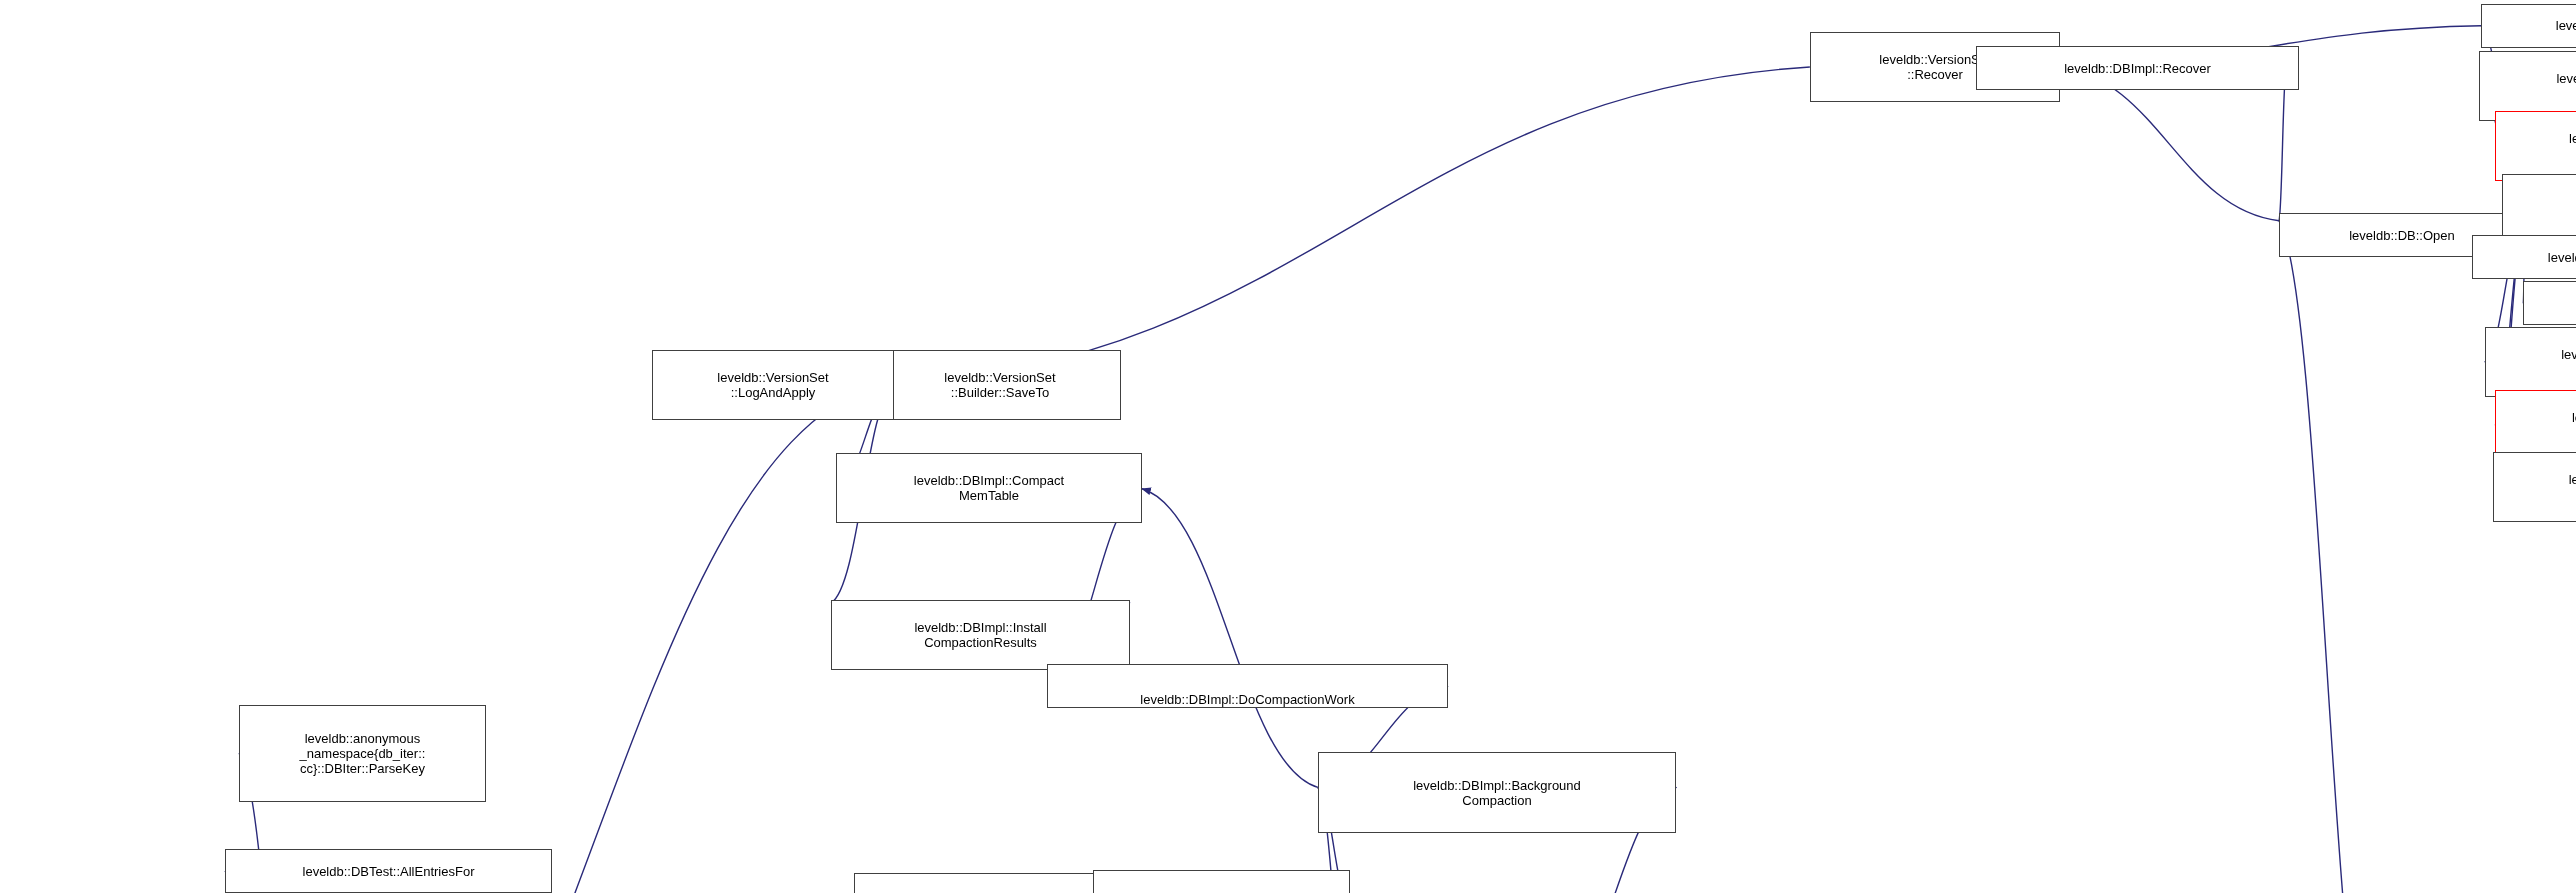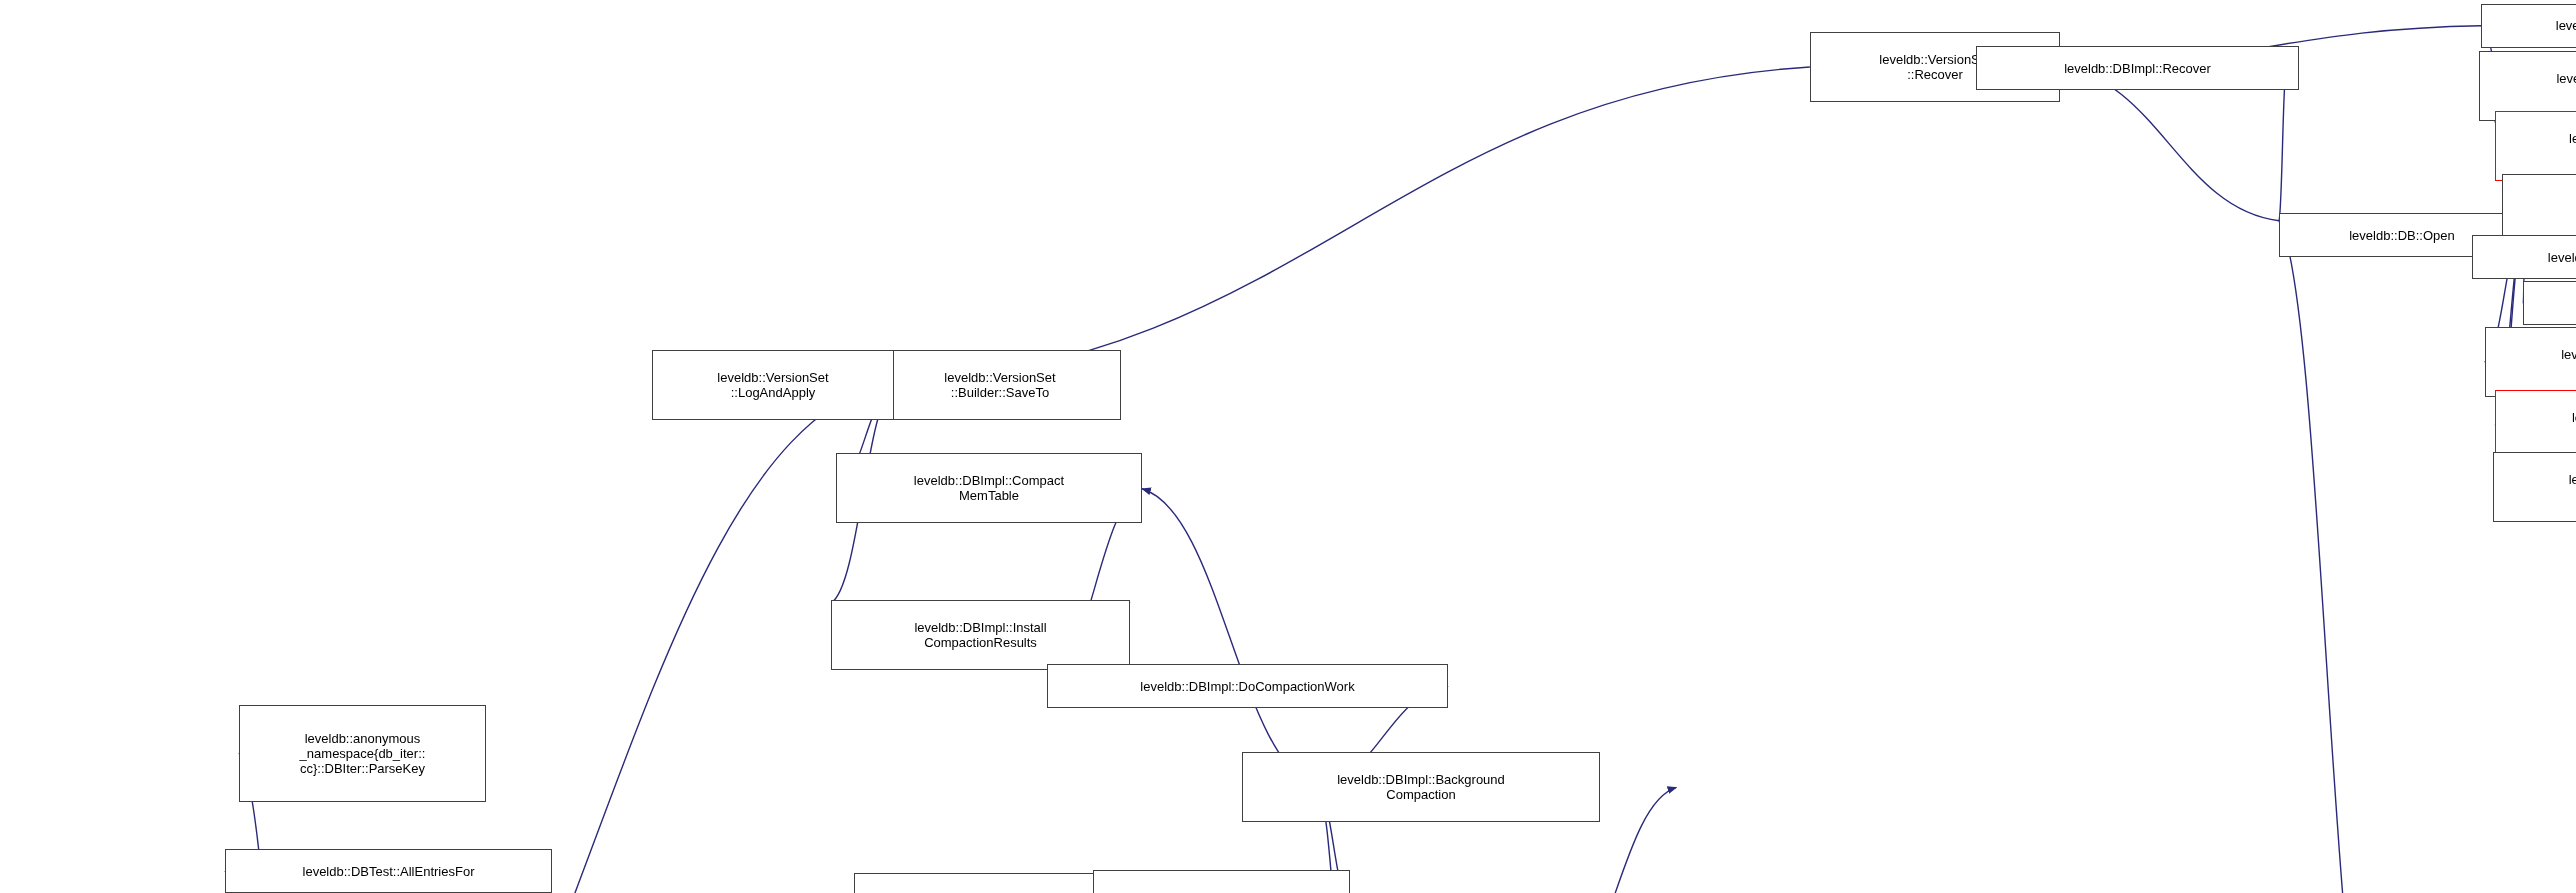--- a/index.html
+++ b/index.html
@@ -116,25 +116,25 @@
 cc}::DBIter::ParseKey</span></div>
       <div class="node" style="left: 225px; top: 849px; width: 327px; height: 44px;"><span>leveldb::DBTest::AllEntriesFor</span></div>
       <div class="node" style="left: 879px; top: 350px; width: 242px; height: 70px;"><span>leveldb::VersionSet
 ::Builder::SaveTo</span></div>
       <div class="node" style="left: 652px; top: 350px; width: 242px; height: 70px;"><span>leveldb::VersionSet
 ::LogAndApply</span></div>
       <div class="node" style="left: 836px; top: 453px; width: 306px; height: 70px;"><span>leveldb::DBImpl::Compact
 MemTable</span></div>
       <div class="node" style="left: 831px; top: 568px; width: 299px; height: 70px; margin-top: 32px;"><span>leveldb::DBImpl::Install
 CompactionResults</span></div>
-      <div class="node" style="left: 1047px; top: 664px; width: 401px; height: 44px;"><span>leveldb::DBImpl::DoCompactionWork</span></div>
+      <div class="node" style="left: 1047px; top: 664px; width: 401px; height: 44px; align-items: flex-end;"><span>leveldb::DBImpl::DoCompactionWork</span></div>
       <div class="node" style="left: 854px; top: 873px; width: 260px; height: 70px;"></div>
       <div class="node" style="left: 1093px; top: 870px; width: 257px; height: 70px;"><span>leveldb::VersionSet
 ::PickCompaction</span></div>
-      <div class="node" style="left: 1242px; top: 752px; width: 358px; height: 70px;"><span>leveldb::DBImpl::Background
+      <div class="node" style="left: 1318px; top: 752px; width: 358px; height: 81px;"><span>leveldb::DBImpl::Background
 Compaction</span></div>
       <div class="node" style="left: 1810px; top: 32px; width: 250px; height: 70px;"><span>leveldb::VersionSet
 ::Recover</span></div>
       <div class="node" style="left: 1976px; top: 46px; width: 323px; height: 44px;"><span>leveldb::DBImpl::Recover</span></div>
       <div class="node" style="left: 2279px; top: 213px; width: 246px; height: 44px;"><span>leveldb::DB::Open</span></div>
       <div class="node" style="left: 2481px; top: 3.5px; width: 302px; height: 44px;"><span>leveldb::BM_LogAndApply</span></div>
       <div class="node" style="left: 2479px; top: 51px; width: 306px; height: 70px;"><span>leveldb::AutoCompactTest
 ::AutoCompactTest</span></div>
       <div class="node hl" style="left: 2495px; top: 111px; width: 281px; height: 70px;"><span>leveldb::CorruptionTest
 ::TryReopen</span></div>

